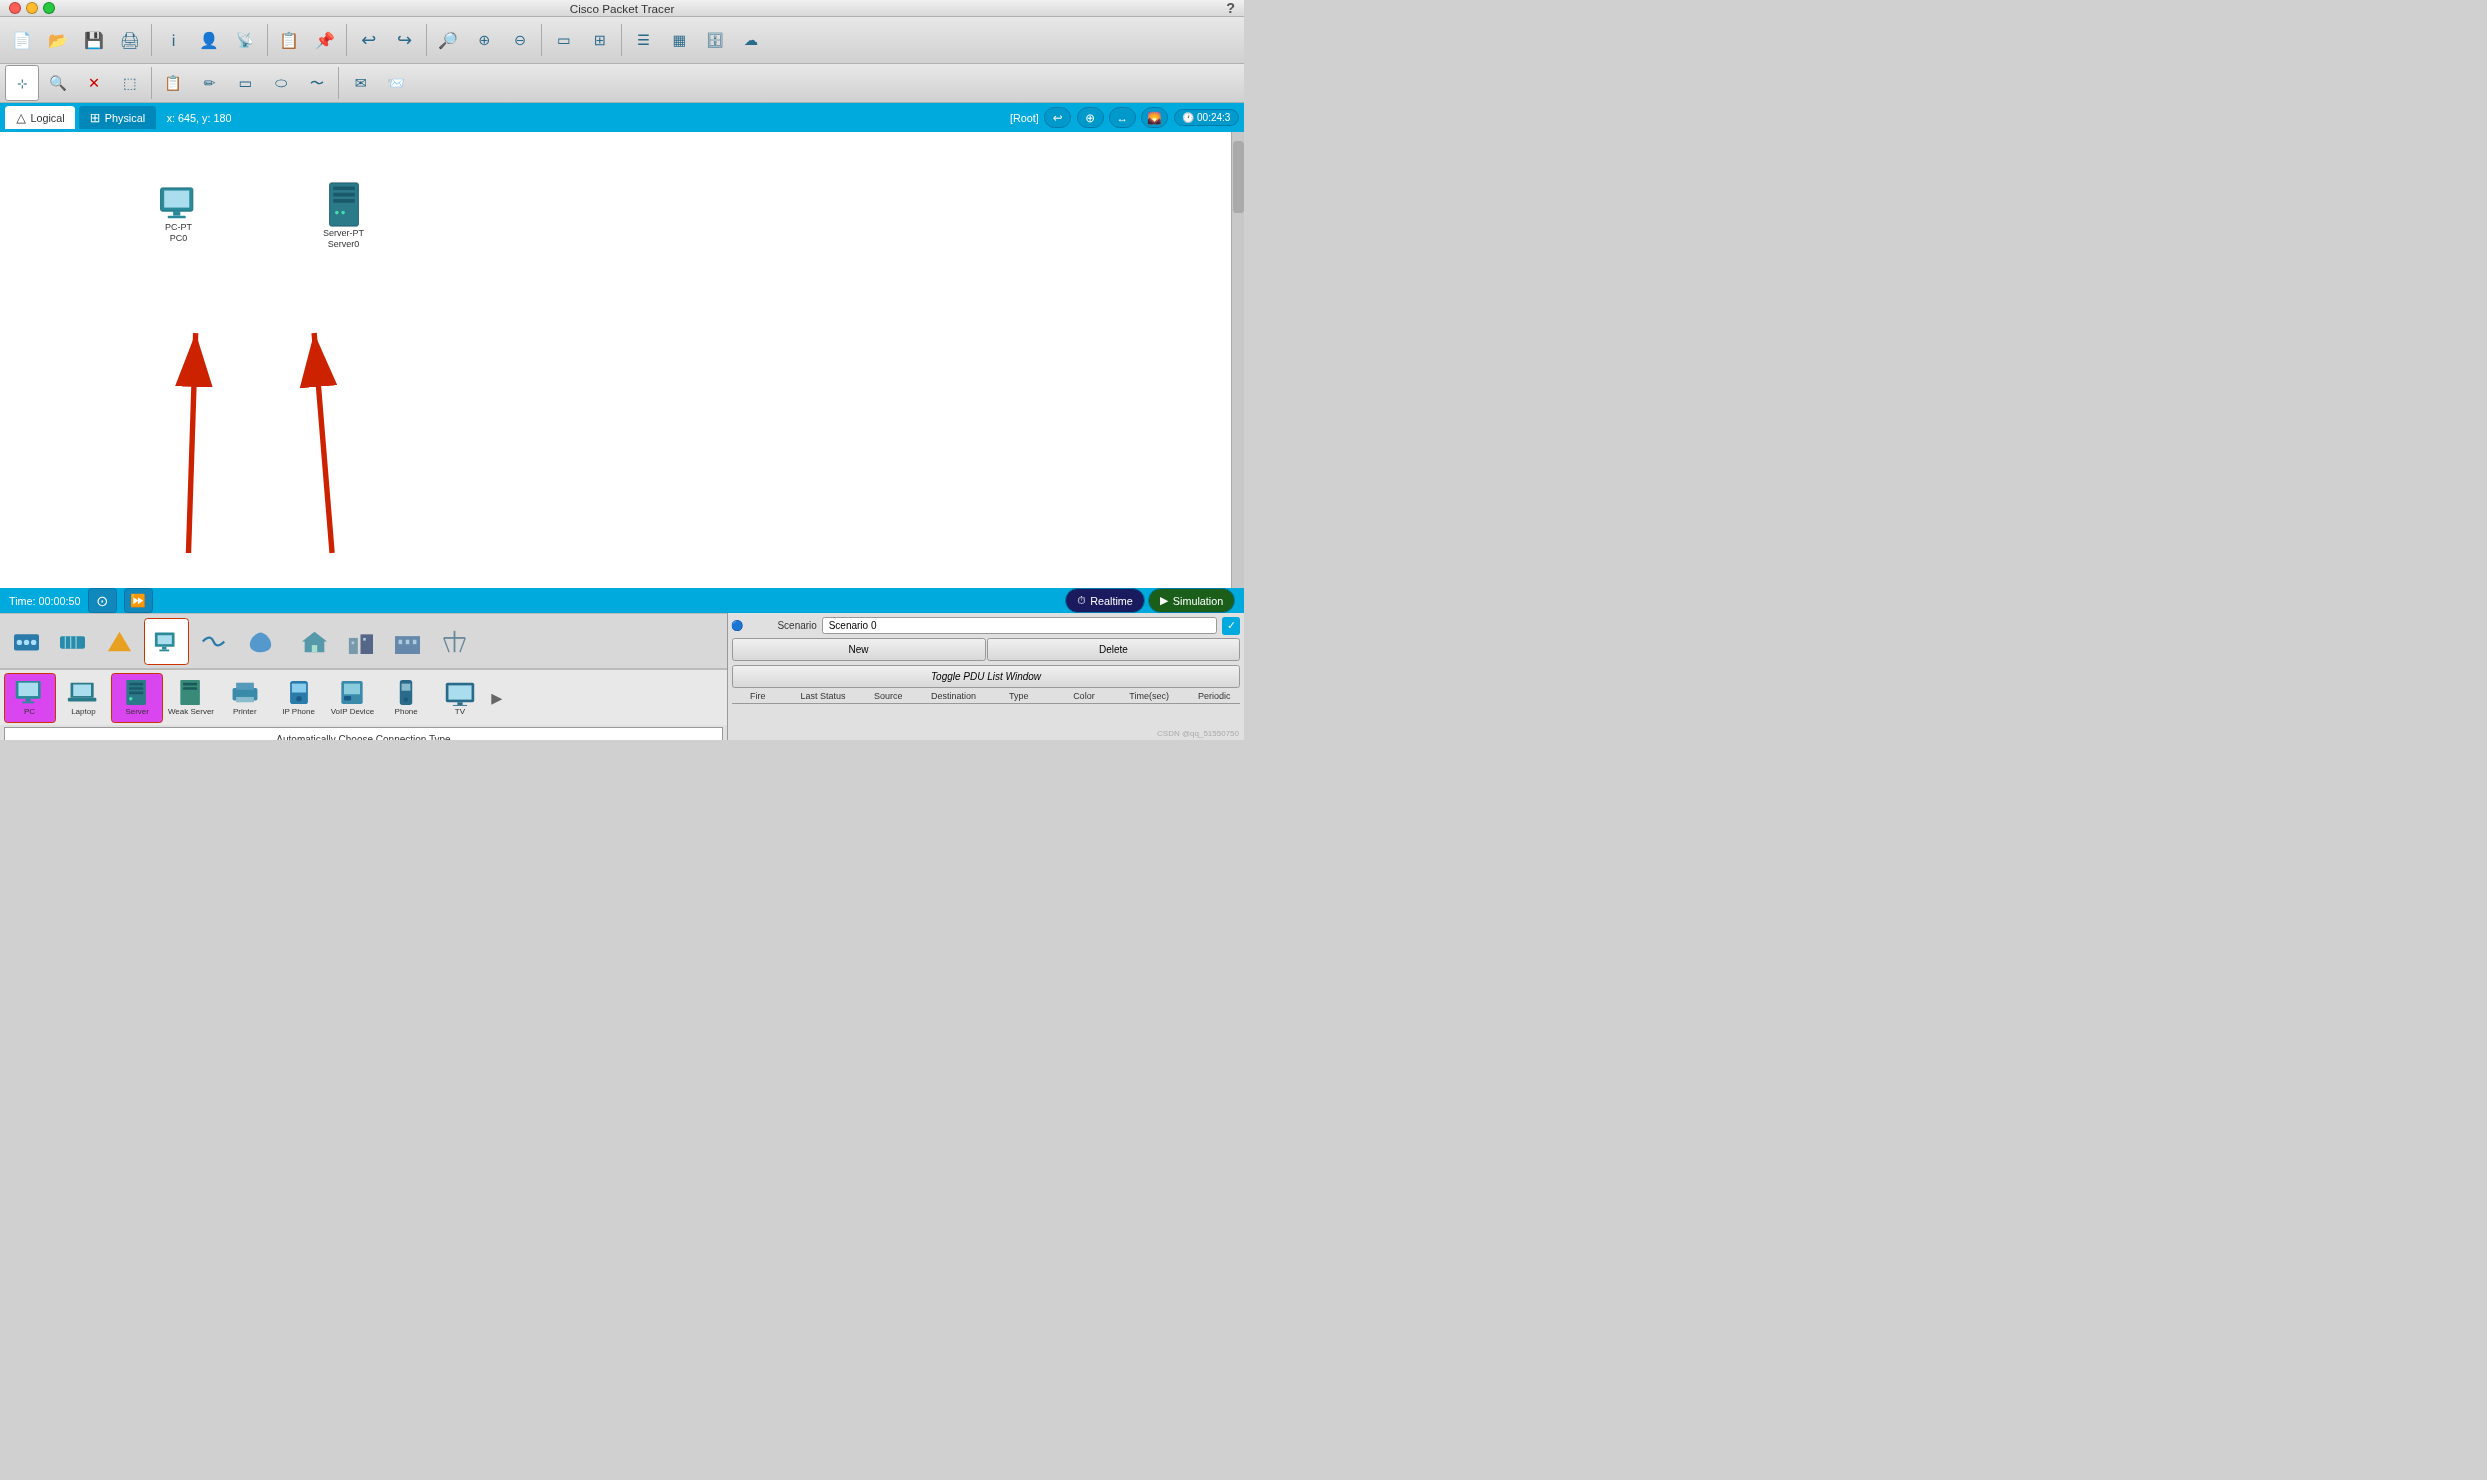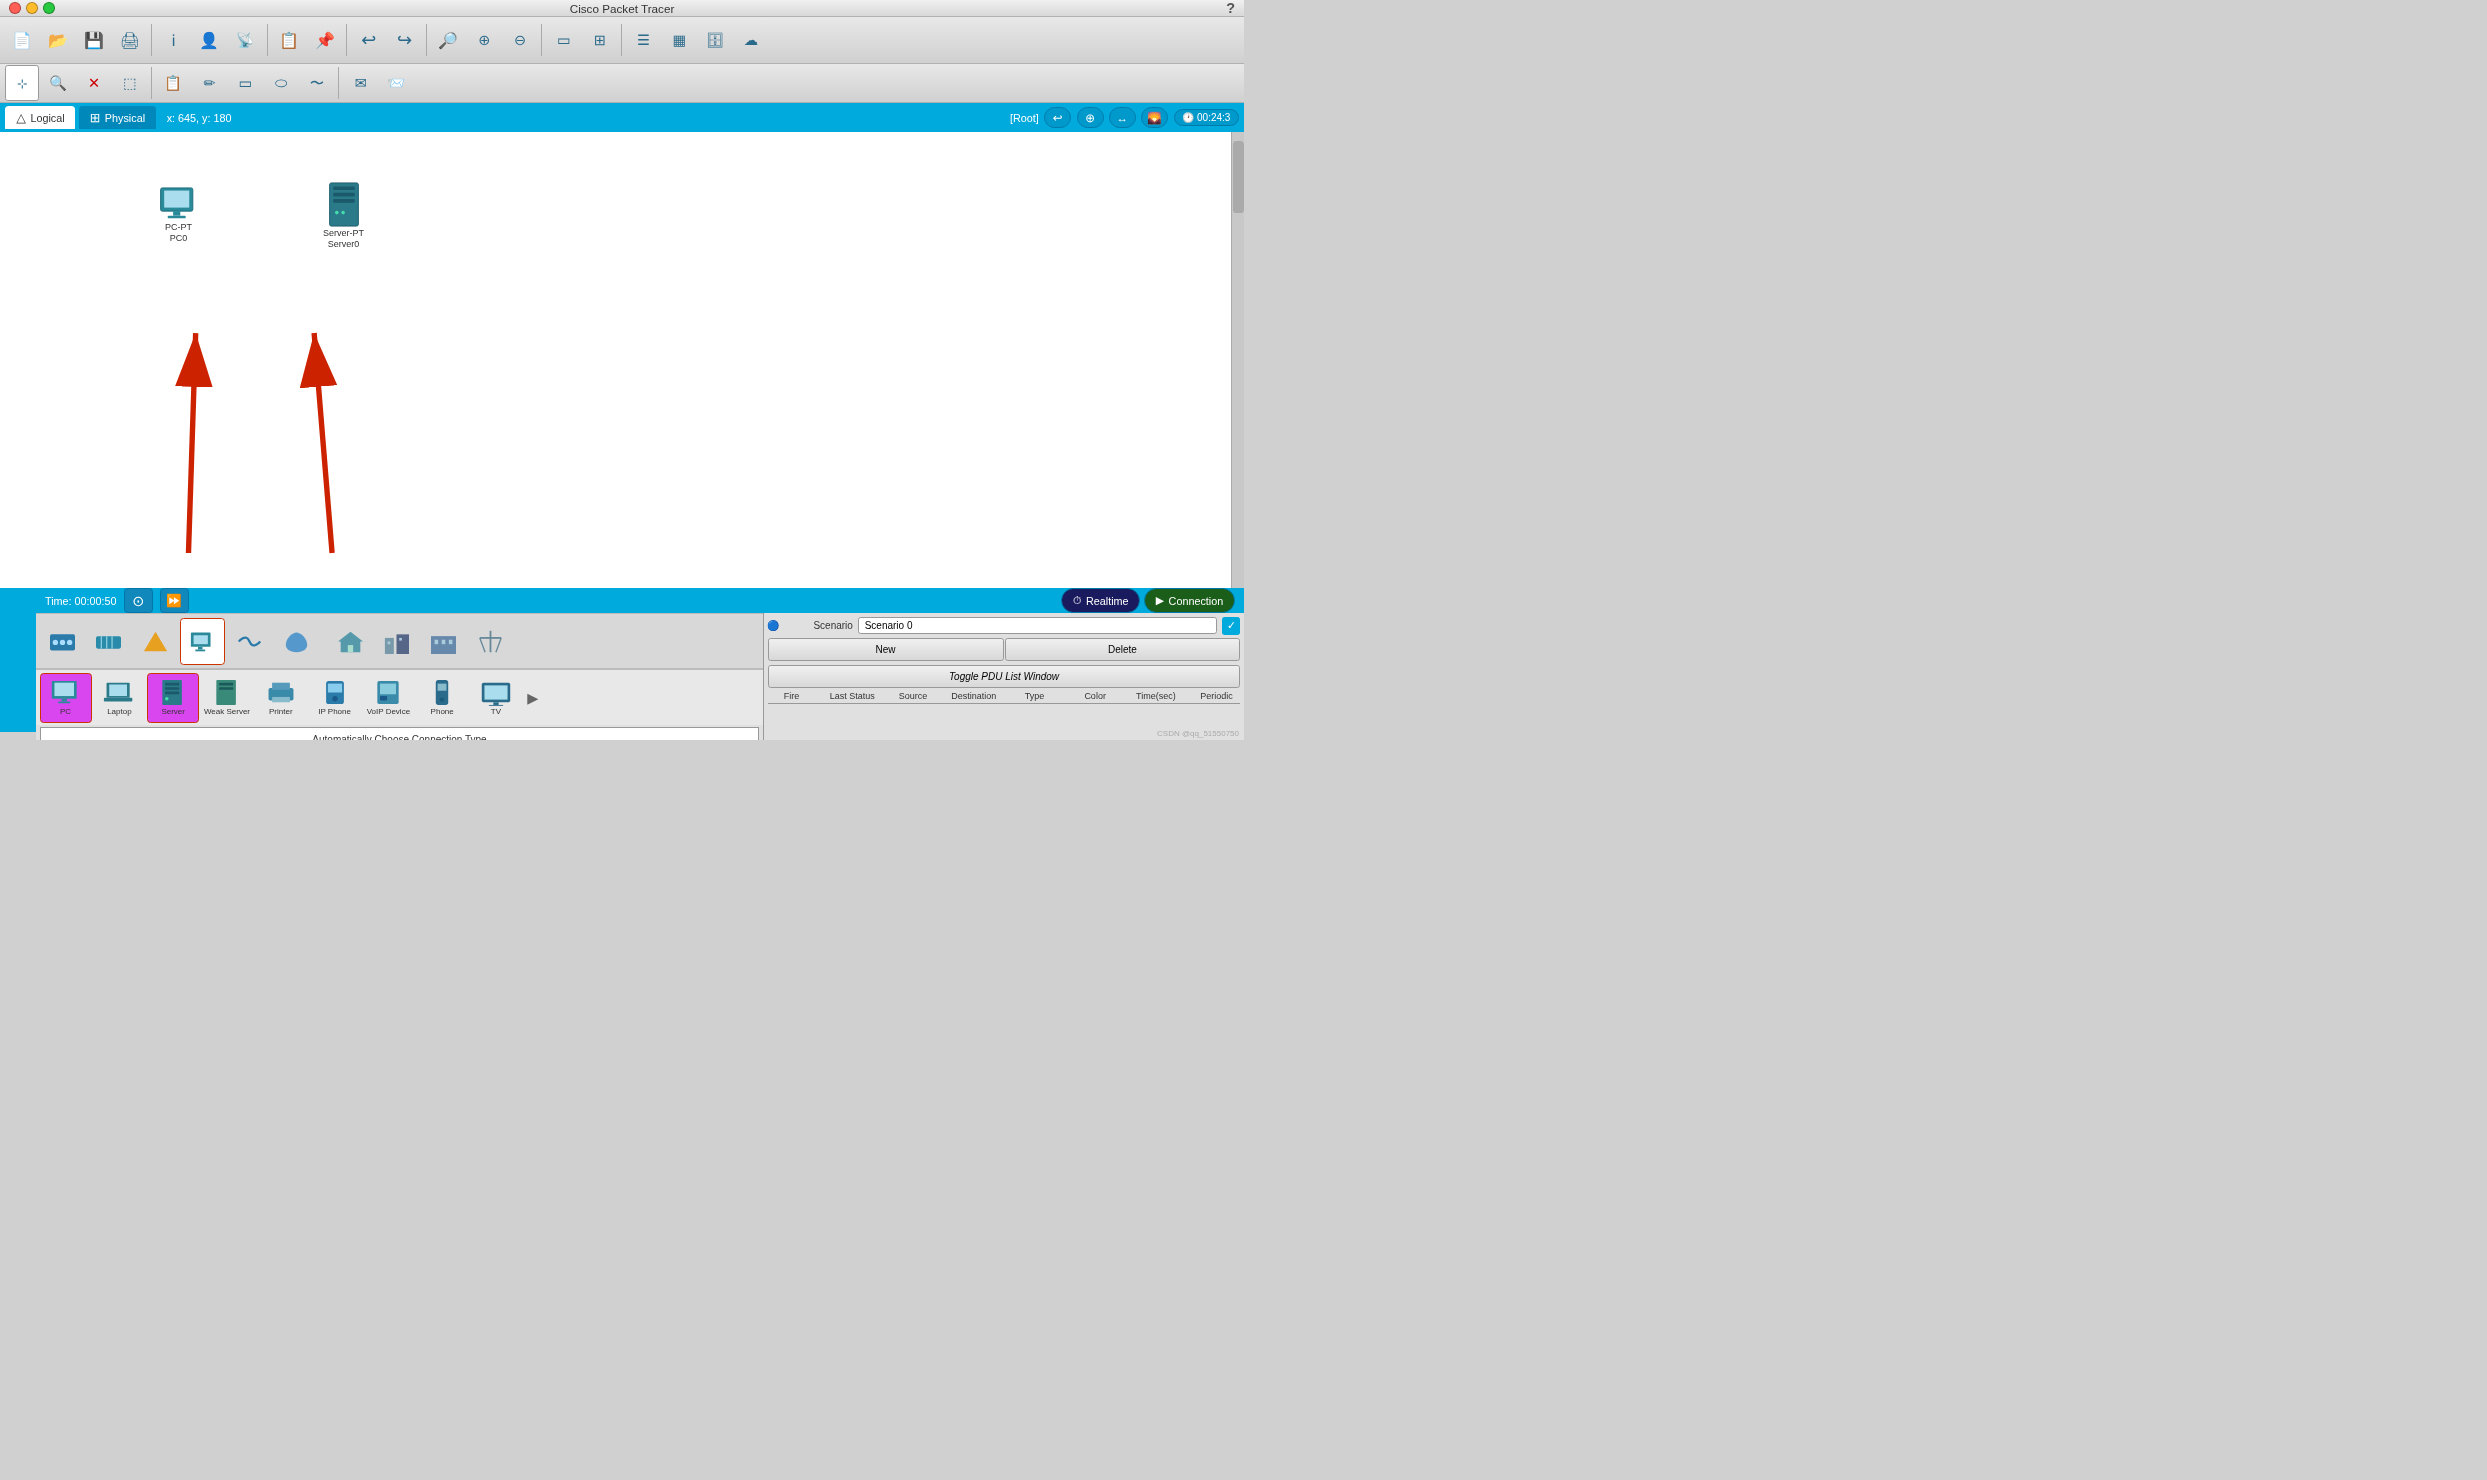--- a/index.html
+++ b/index.html
@@ -179,21 +179,20 @@
       color: #333;
       cursor: pointer;
     }
 
     
     .bottom-section {
       height: 144px;
       background: #00aadd;
       display: flex;
       flex-direction: column;
-      padding-left: 36px;
     }
 
     
     .time-bar {
       height: 32px;
       background: #00aadd;
       display: flex;
       align-items: center;
       padding: 0 9px;
       gap: 7.2px;
@@ -533,21 +532,21 @@
     <span class="time-label">Time: 00:00:50</span>
     <div class="time-btn" style="font-size:14.4px;">⊙</div>
     <div class="time-btn" style="font-size:12.6px;">⏩</div>
     <div class="mode-btns">
       <div class="mode-btn realtime">
         <span>⏱</span>
         <span>Realtime</span>
       </div>
       <div class="mode-btn simulation">
         <span>▶</span>
-        <span>Connection</span>
+        <span>Simulation</span>
       </div>
     </div>
   </div>
 
   <div class="palette-area">
     <div class="palette-left">
 
       <div class="palette-categories">
 
         <div class="cat-icon">

